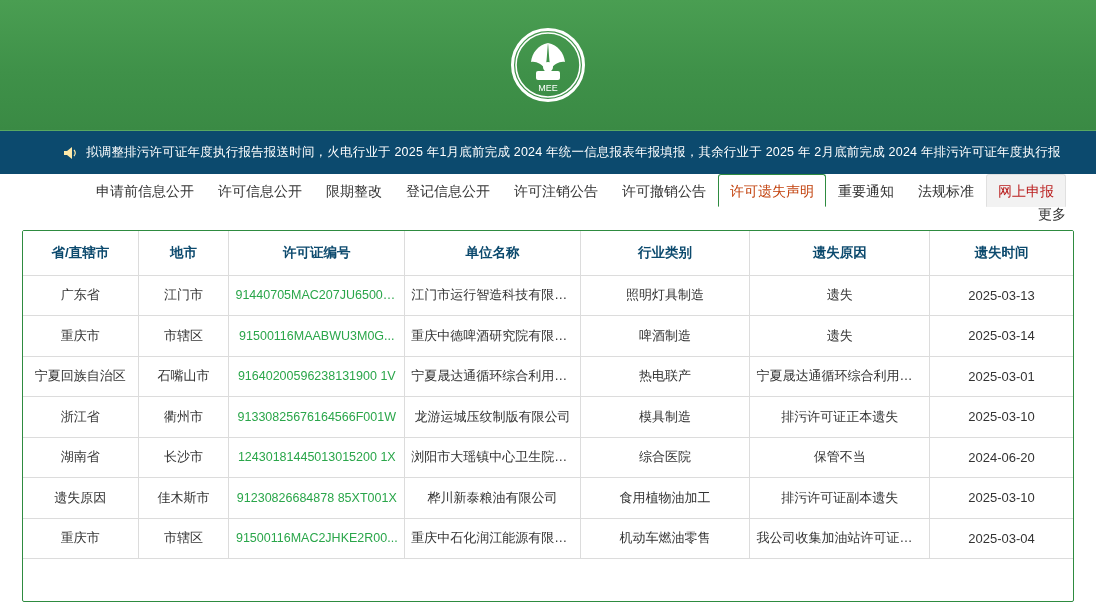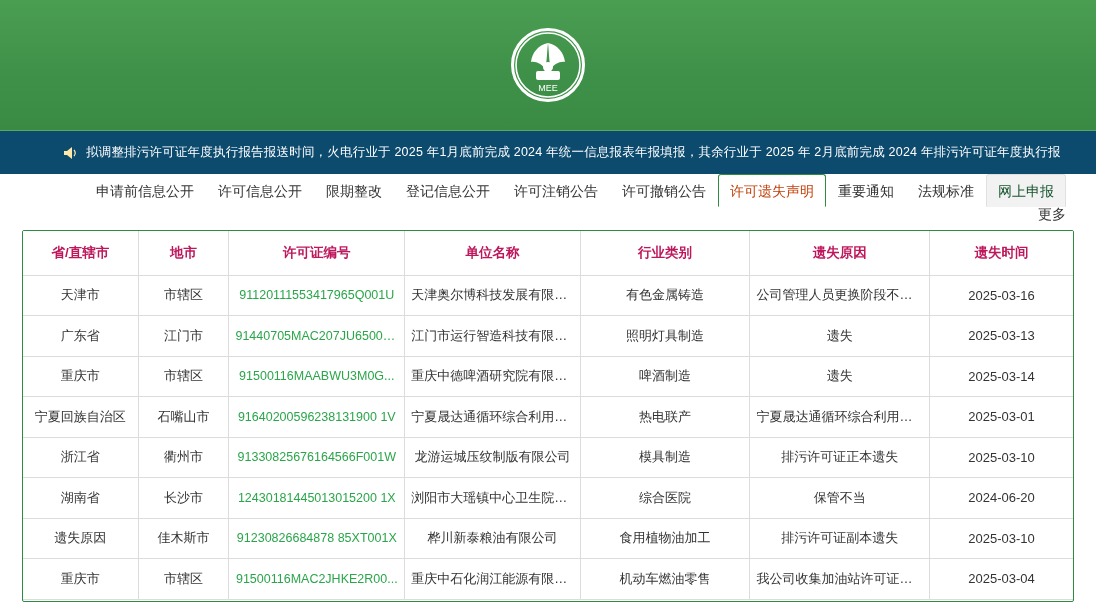--- a/index.html
+++ b/index.html
@@ -108,21 +108,21 @@
   }
   .tab.active {
     color: #c2410c;
     border: 1px solid #2e8b40;
     border-bottom-color: #ffffff;
     border-radius: 3px 3px 0 0;
     background: #ffffff;
     font-weight: normal;
   }
   .tab.highlight {
-    color: #14532d;
+    color: #b91c1c;
     background: #f2f2f2;
     border: 1px solid #e0e0e0;
     border-bottom-color: #f2f2f2;
     border-radius: 3px 3px 0 0;
   }
   .more {
     margin-left: auto;
     font-size: 14px;
     color: #333333;
     padding-bottom: 8px;
@@ -149,21 +149,21 @@
     font-size: 13px;
     color: #333333;
     padding: 0 6px;
     height: 40.5px;
     overflow: hidden;
     white-space: nowrap;
     text-overflow: ellipsis;
   }
   thead th {
     font-weight: bold;
-    color: #be185d;
+    color: #0c4a6e;
     background: #ffffff;
     font-size: 13.5px;
     border-top: none;
     height: 44px;
   }
   thead th:first-child { border-left: none; }
   thead th:last-child { border-right: none; }
   tbody td:first-child { border-left: none; }
   tbody td:last-child { border-right: none; }
   td.code {
@@ -235,29 +235,20 @@
           <th class="c2">地市</th>
           <th class="c3">许可证编号</th>
           <th class="c4">单位名称</th>
           <th class="c5">行业类别</th>
           <th class="c6">遗失原因</th>
           <th class="c7">遗失时间</th>
         </tr>
       </thead>
       <tbody>
         <tr>
-          <td class="c1">天津市</td>
-          <td class="c2">市辖区</td>
-          <td class="c3 code">91120111553417965Q001U</td>
-          <td class="c4 left-ell">天津奥尔博科技发展有限公司</td>
-          <td class="c5">有色金属铸造</td>
-          <td class="c6 left-ell">公司管理人员更换阶段不慎…</td>
-          <td class="c7">2025-03-16</td>
-        </tr>
-        <tr>
           <td class="c1">广东省</td>
           <td class="c2">江门市</td>
           <td class="c3 code">91440705MAC207JU65001U</td>
           <td class="c4 left-ell">江门市运行智造科技有限公司</td>
           <td class="c5">照明灯具制造</td>
           <td class="c6 left-ell">遗失</td>
           <td class="c7">2025-03-13</td>
         </tr>
         <tr>
           <td class="c1">重庆市</td>

